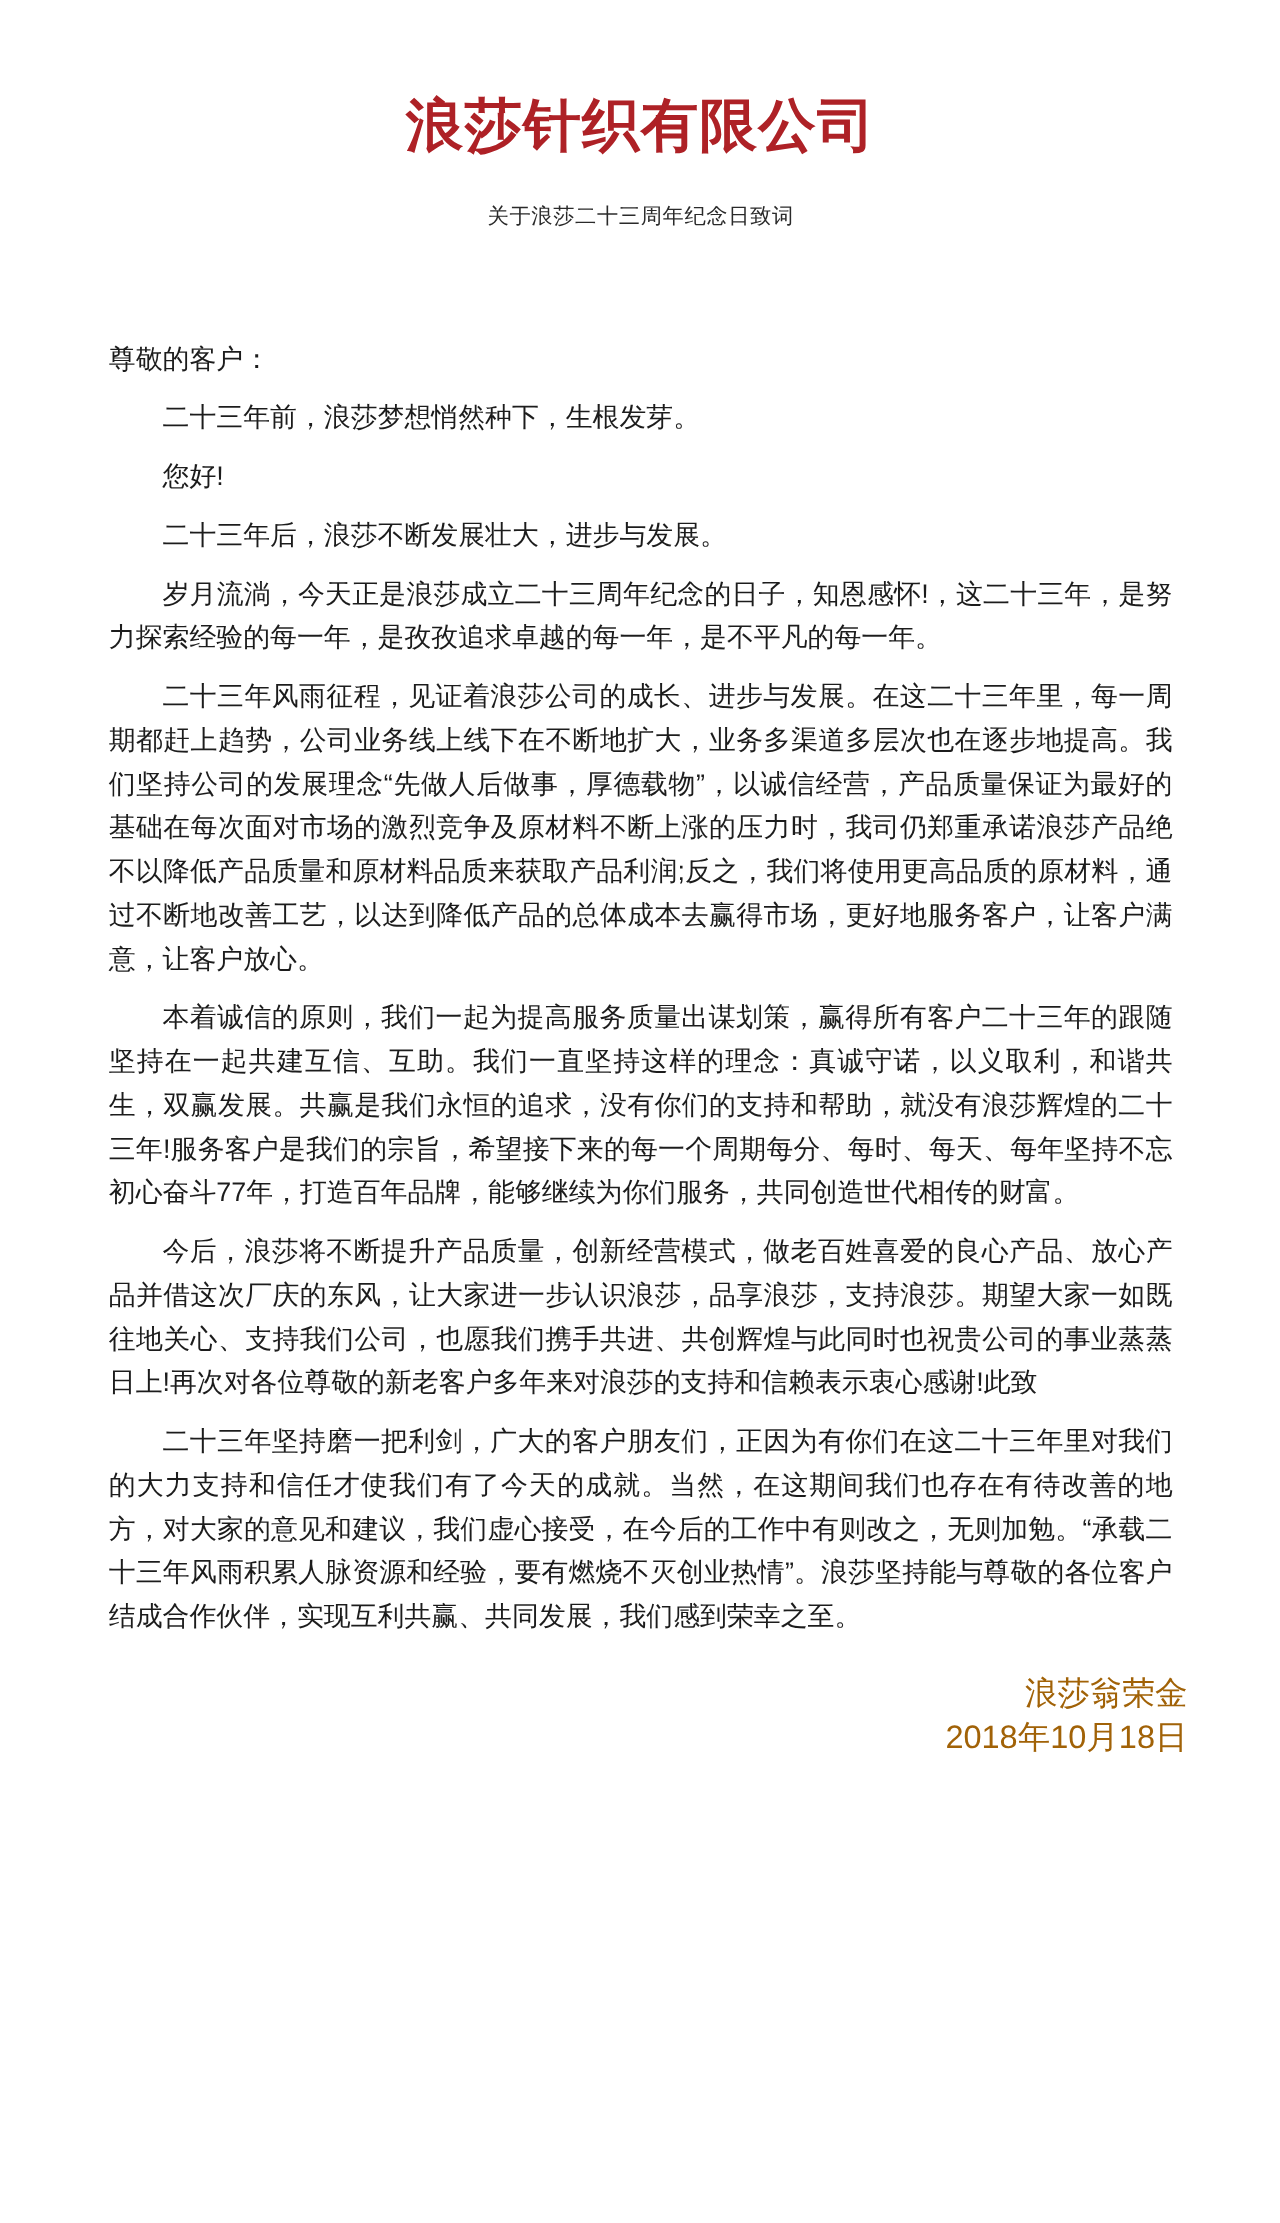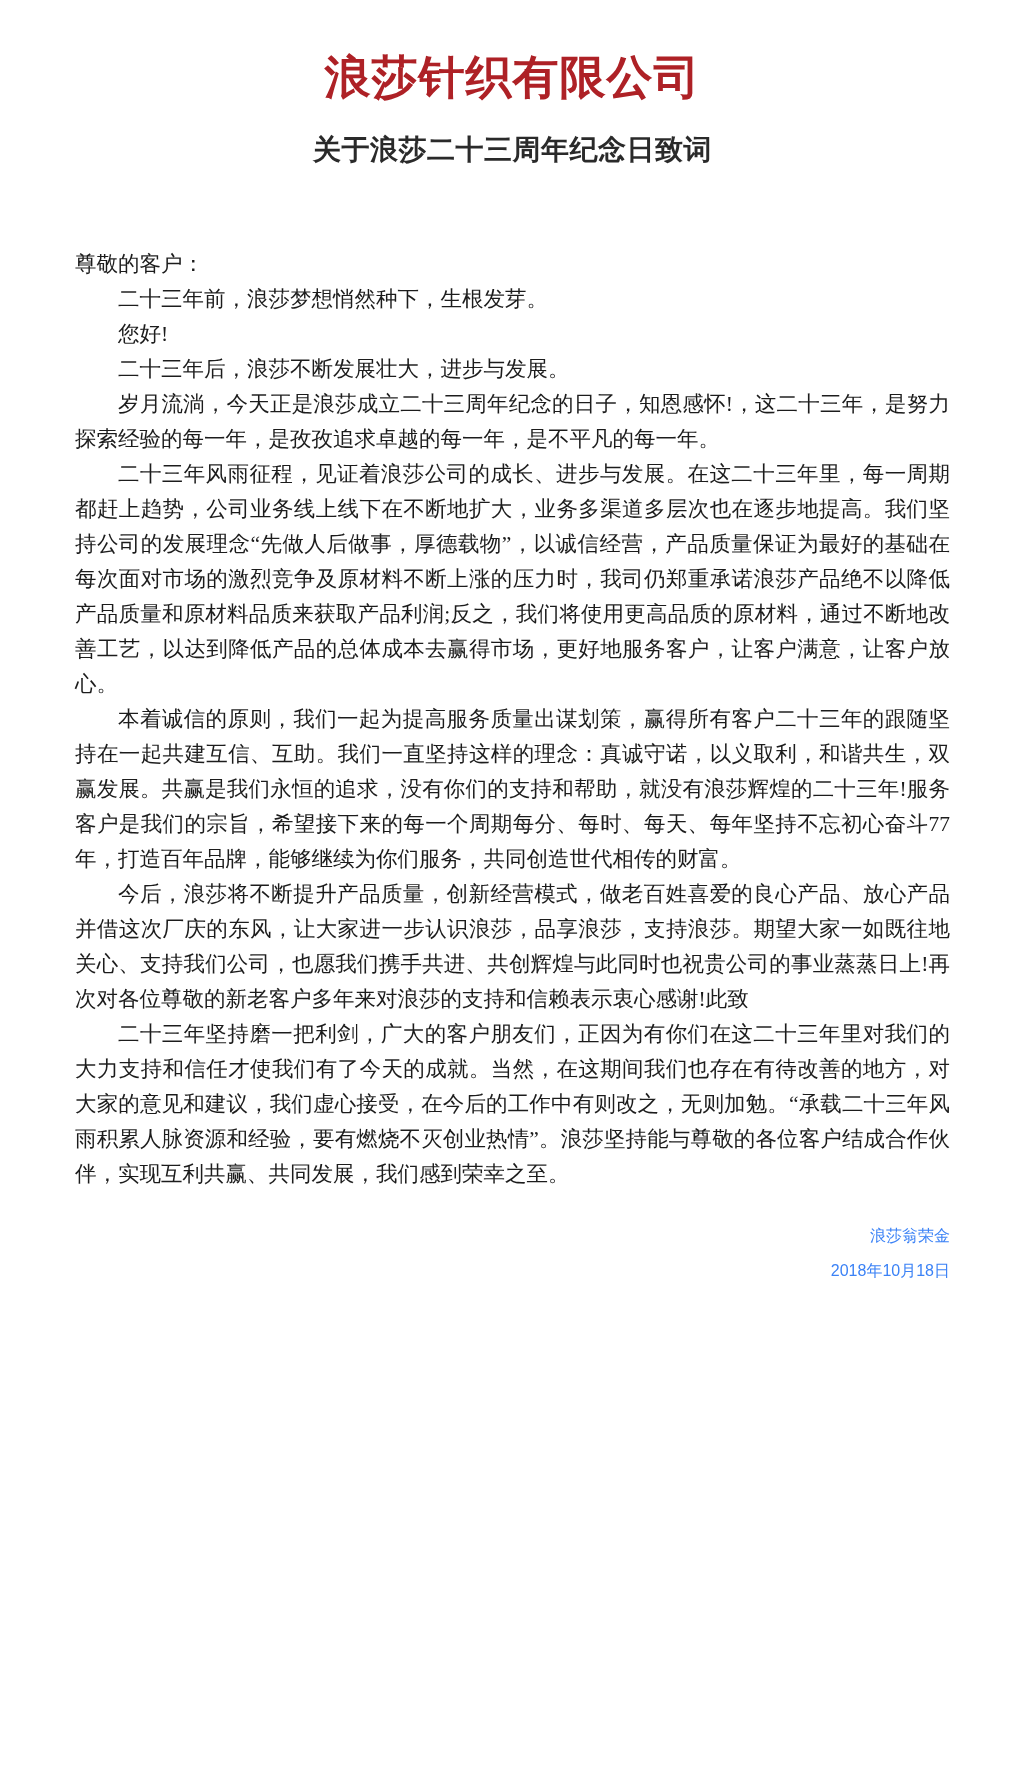--- a/index.html
+++ b/index.html
@@ -13,60 +13,59 @@
     height: 1778px;
     margin: 0 auto;
     background: #ffffff;
     box-sizing: border-box;
     padding: 0 74px 0 75px;
     overflow: hidden;
     font-family: "Liberation Sans", "DejaVu Sans", sans-serif;
   }
   .doc-title {
     margin: 0;
-    padding-top: 53px;
+    padding-top: 76px;
     text-align: center;
     font-size: 46px;
     line-height: 48px;
     font-weight: bold;
     letter-spacing: 1px;
     color: #AE2126;
   }
   .doc-subtitle {
     margin-top: 38px;
     text-align: center;
-    font-size: 28px;
+    font-size: 17px;
     line-height: 22px;
-    font-weight: 700;
+    font-weight: 400;
     color: #2a2a2a;
     letter-spacing: 0.5px;
   }
   .letter-body {
     margin-top: 86px;
     font-size: 21.5px;
     line-height: 35px;
     color: #1c1c1c;
     text-align: justify;
     text-justify: inter-ideograph;
   }
   .letter-body p {
-    margin: 0;
+    margin: 12px;
     padding: 0;
     text-indent: 2em;
-    font-family: Liberation Serif, serif;
   }
   .letter-body p.no-indent {
     text-indent: 0;
   }
   .signature-block {
     margin-top: 26px;
     text-align: right;
-    font-size: 16px;
+    font-size: 26px;
     line-height: 35px;
-    color: #3b82f6;
+    color: #a16207;
   }
 </style>
 </head>
 <body>
 
 <div class="page">
 
   <h1 class="doc-title">浪莎针织有限公司</h1>
 
   <div class="doc-subtitle">关于浪莎二十三周年纪念日致词</div>

